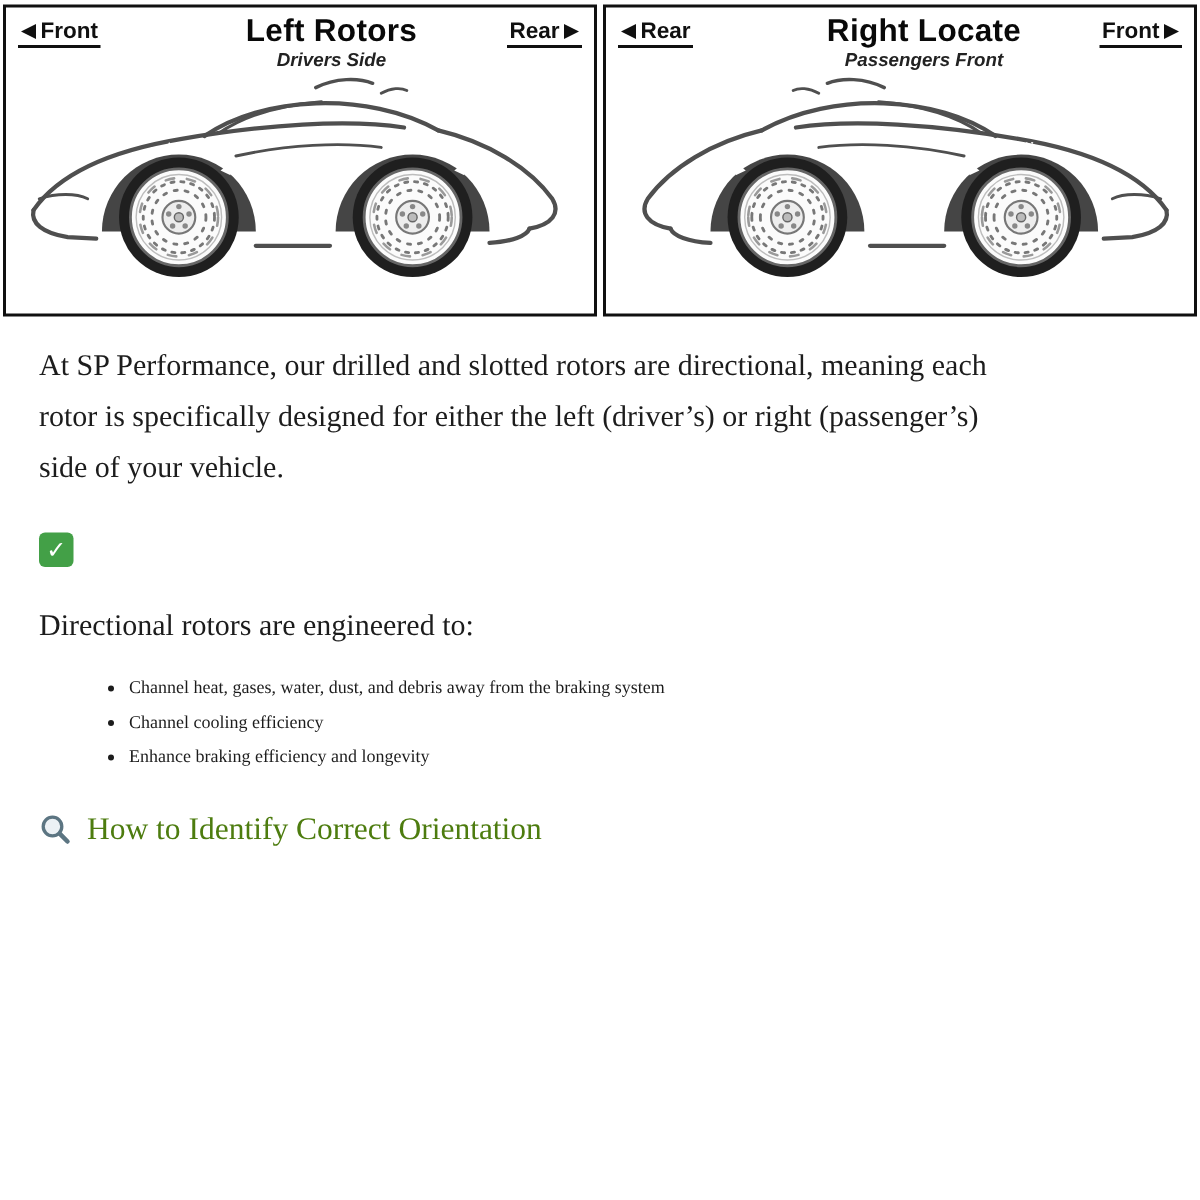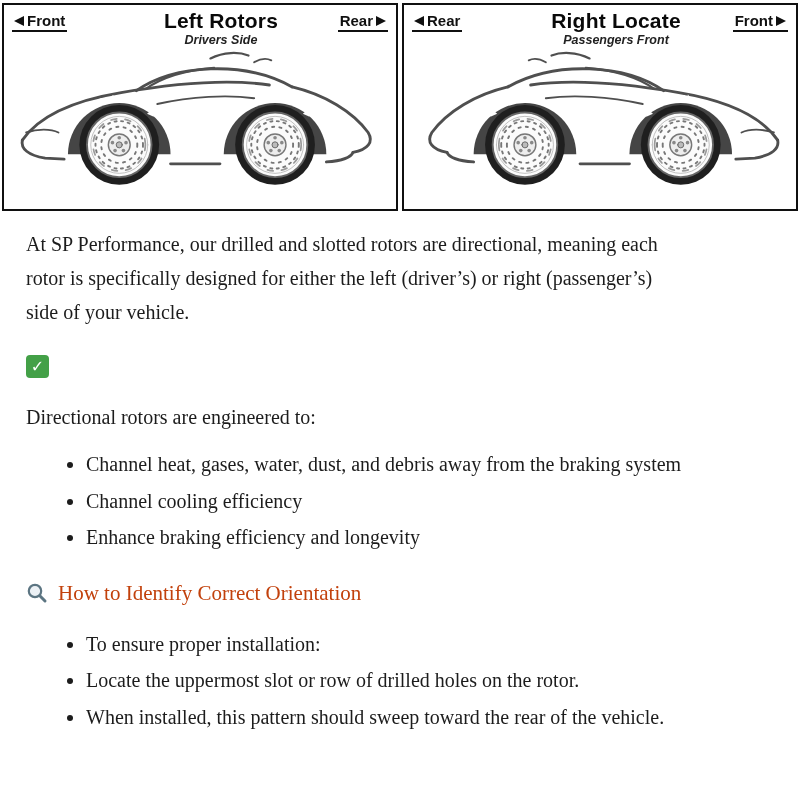--- a/index.html
+++ b/index.html
@@ -18,26 +18,26 @@
   .panel-title{font-size:21px;font-weight:bold;color:#090909;letter-spacing:.2px;}
   .panel-sub{font-size:12.5px;font-weight:bold;font-style:italic;color:#222;margin-top:2px;text-align:center;}
   .car-svg{width:100%;height:152px;display:block;margin-top:0;}
   .rot-text{font-family:"Liberation Sans","DejaVu Sans",sans-serif;font-size:9.5px;font-weight:bold;fill:#ffffff;letter-spacing:.4px;}
 
   
   .article{padding:16px 26px 10px 26px;}
   .article p{margin:0 0 10px 0;font-size:20px;line-height:1.7;max-width:660px;}
   .sec-heading{display:flex;align-items:center;gap:10px;font-size:21px;margin:26px 0 22px 0;color:#111;}
   .sec-heading.bold{font-weight:bold;}
-  .sec-heading.regular{font-weight:normal;color:#c2410c;}
+  .sec-heading.regular{font-weight:normal;color:#4d7c0f;}
   .check-icon{width:23px;height:23px;border-radius:4px;background:#43a047;color:#fff;
     font-family:"DejaVu Sans",sans-serif;font-size:16px;font-weight:bold;line-height:23px;text-align:center;flex:0 0 auto;}
   .mag-icon{flex:0 0 auto;display:inline-block;}
   .article ul{margin:14px 0 22px 0;padding-left:60px;list-style:disc;}
-  .article li{font-size:20px;line-height:1.68;margin:3px 0;max-width:615px;}
+  .article li{font-size:12px;line-height:1.68;margin:3px 0;max-width:615px;}
 </style>
 </head>
 <body>
 
 <svg width="0" height="0" style="position:absolute" aria-hidden="true">
   <defs>
     <g id="rotor">
       <circle r="34" fill="#fbfbfb" stroke="#666" stroke-width="2"></circle>
       <circle r="30" fill="none" stroke="#bdbdbd" stroke-width="1"></circle>
       <circle r="27.5" fill="none" stroke="#9a9a9a" stroke-width="1.8" stroke-dasharray="6 9"></circle>
@@ -156,19 +156,14 @@
   </ul>
 
   <h3 class="sec-heading regular">
     <svg class="mag-icon" width="22" height="22" viewBox="0 0 22 22">
       <circle cx="9" cy="9" r="6.2" fill="rgba(180,200,215,0.25)" stroke="#5c7582" stroke-width="2.2"></circle>
       <line x1="13.8" y1="13.8" x2="19" y2="19" stroke="#5c7582" stroke-width="3" stroke-linecap="round"></line>
     </svg>
     <span>How to Identify Correct Orientation</span>
   </h3>
 
-  <ul>
-    <li>To ensure proper installation:</li>
-    <li>Locate the uppermost slot or row of drilled holes on the rotor.</li>
-    <li>When installed, this pattern should sweep toward the rear of the vehicle.</li>
-  </ul>
 
 </div>
 
 </body></html>

